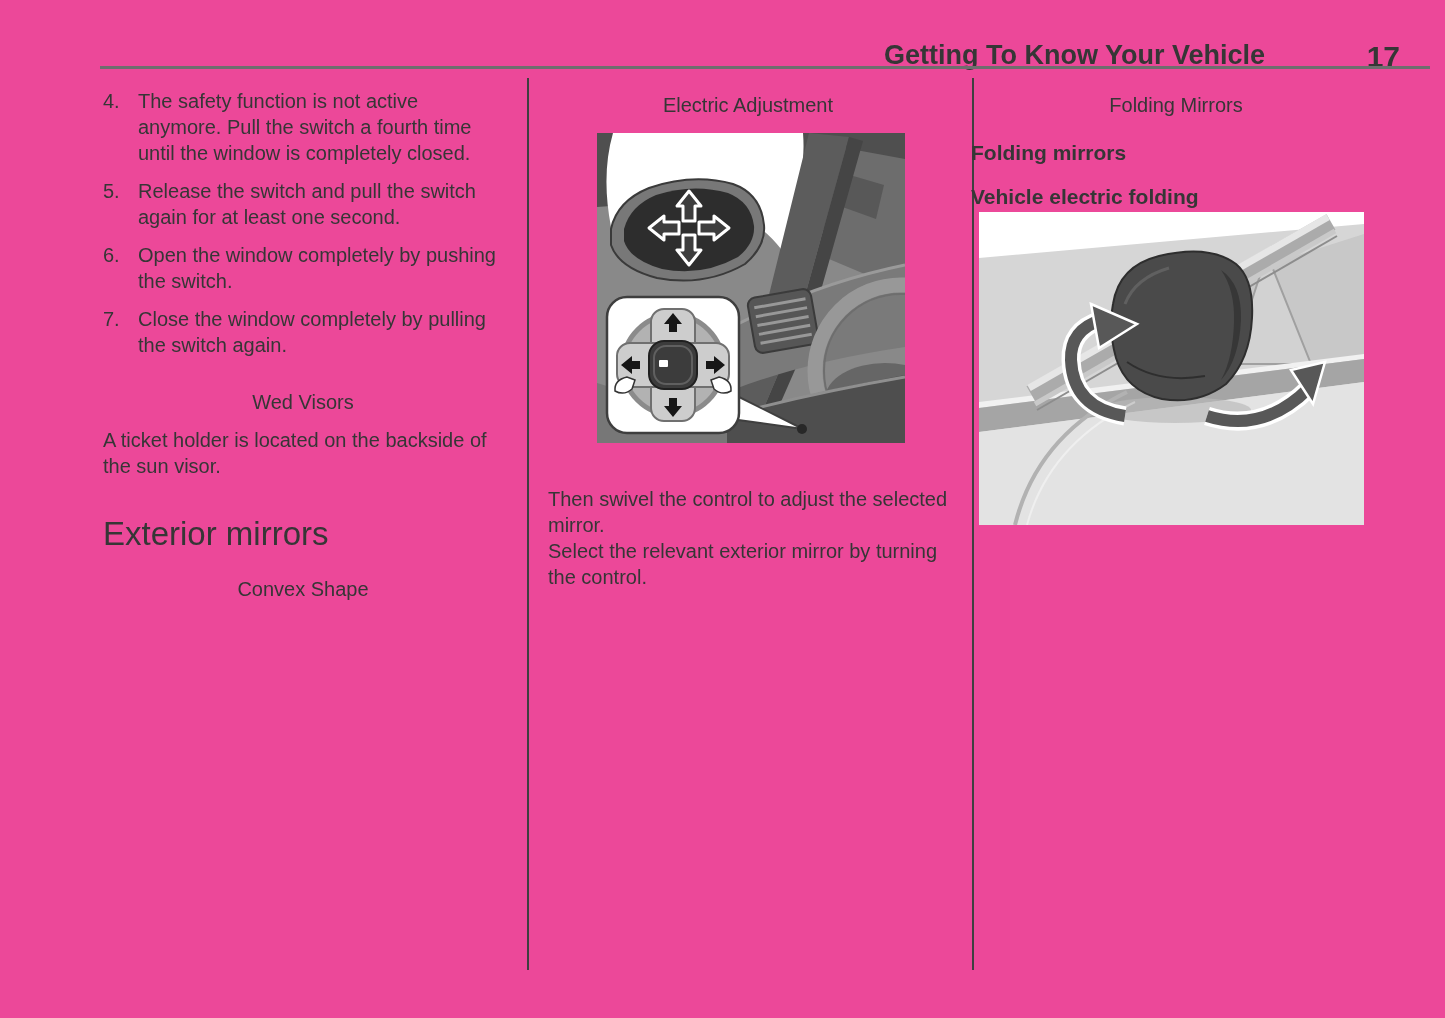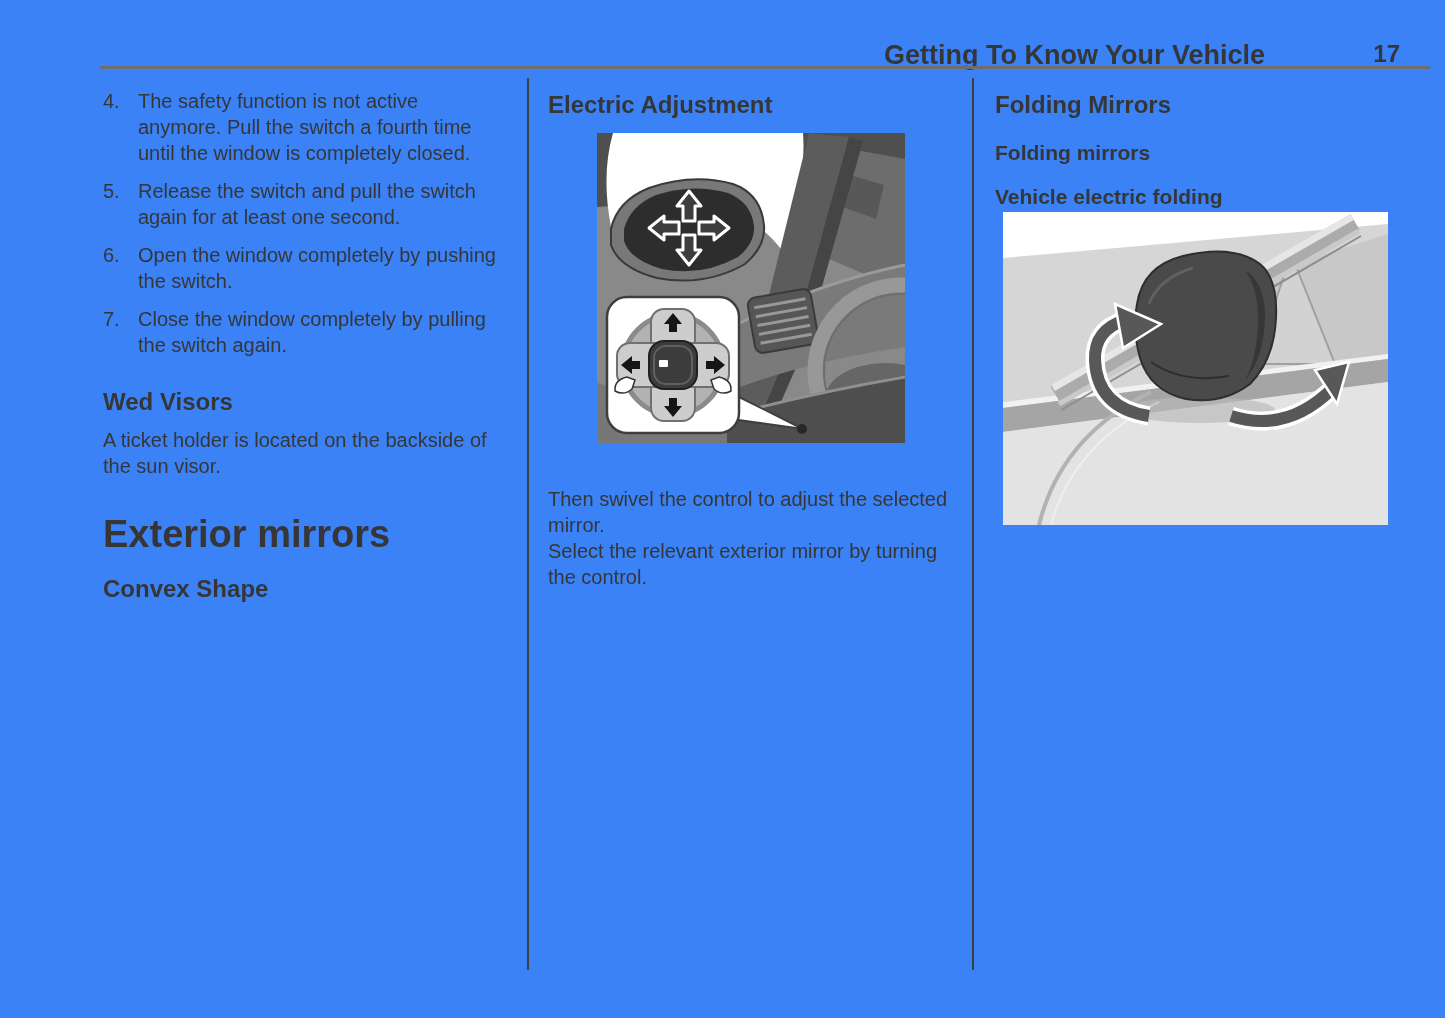--- a/index.html
+++ b/index.html
@@ -1,38 +1,38 @@
 <!DOCTYPE html>
 <html><head>
 <meta charset="utf-8">
 <style>
   html,body{margin:0;padding:0;background:#fff;}
   .page{
-    position:relative;width:1445px;height:1018px;background:#3b82f6;overflow:hidden;
+    position:relative;width:1445px;height:1018px;background:#ec4899;overflow:hidden;
     font-family:"Liberation Sans","DejaVu Sans",sans-serif;color:#363636;
   }
   
   .hdr-title{position:absolute;top:40px;right:180px;font-size:27px;font-weight:bold;white-space:nowrap;}
-  .hdr-page{position:absolute;top:40px;right:45px;font-size:24px;font-weight:bold;}
+  .hdr-page{position:absolute;top:40px;right:45px;font-size:30px;font-weight:bold;}
   .hdr-rule{position:absolute;left:100px;top:66px;width:1330px;height:3px;background:#6e6e6e;}
   .sep{position:absolute;top:78px;width:2px;height:892px;background:#3f3f3f;}
   .sep1{left:527px;}
   .sep2{left:972px;}
   
   .col{position:absolute;top:88px;font-size:20px;line-height:26px;}
   .col-left{left:103px;width:400px;}
   .col-mid{left:548px;width:400px;}
-  .col-right{left:995px;width:410px;}
+  .col-right{left:971px;width:410px;}
   
   .li{display:flex;margin:0 0 12px 0;}
   .li-num{width:35px;flex:0 0 35px;}
   .li-text{flex:1;}
   h1,h2,h3{color:#363636;}
-  h1{font-size:38px;line-height:40px;font-weight:bold;margin:35px 0 0 0;}
-  h2{font-size:24px;line-height:34px;font-weight:bold;margin:0;}
+  h1{font-size:33px;line-height:40px;font-weight:normal;margin:35px 0 0 0;}
+  h2{font-size:20px;line-height:34px;font-weight:normal;margin:0;text-align:center;}
   h2.sun{margin:27px 0 8px 0;}
   h2.convex{margin:18px 0 13px 0;}
   h3{font-size:21px;line-height:26px;font-weight:bold;margin:18px 0 0 0;}
   p{margin:0;}
   p.shape{margin:0 0 3px 0;}
   .ref-line{white-space:nowrap;}
   .ref-arrow{padding:0 6px;}
   
   .fig{display:block;}
   .fig-mid{margin:11px 0 0 49px;width:308px;height:310px;}

